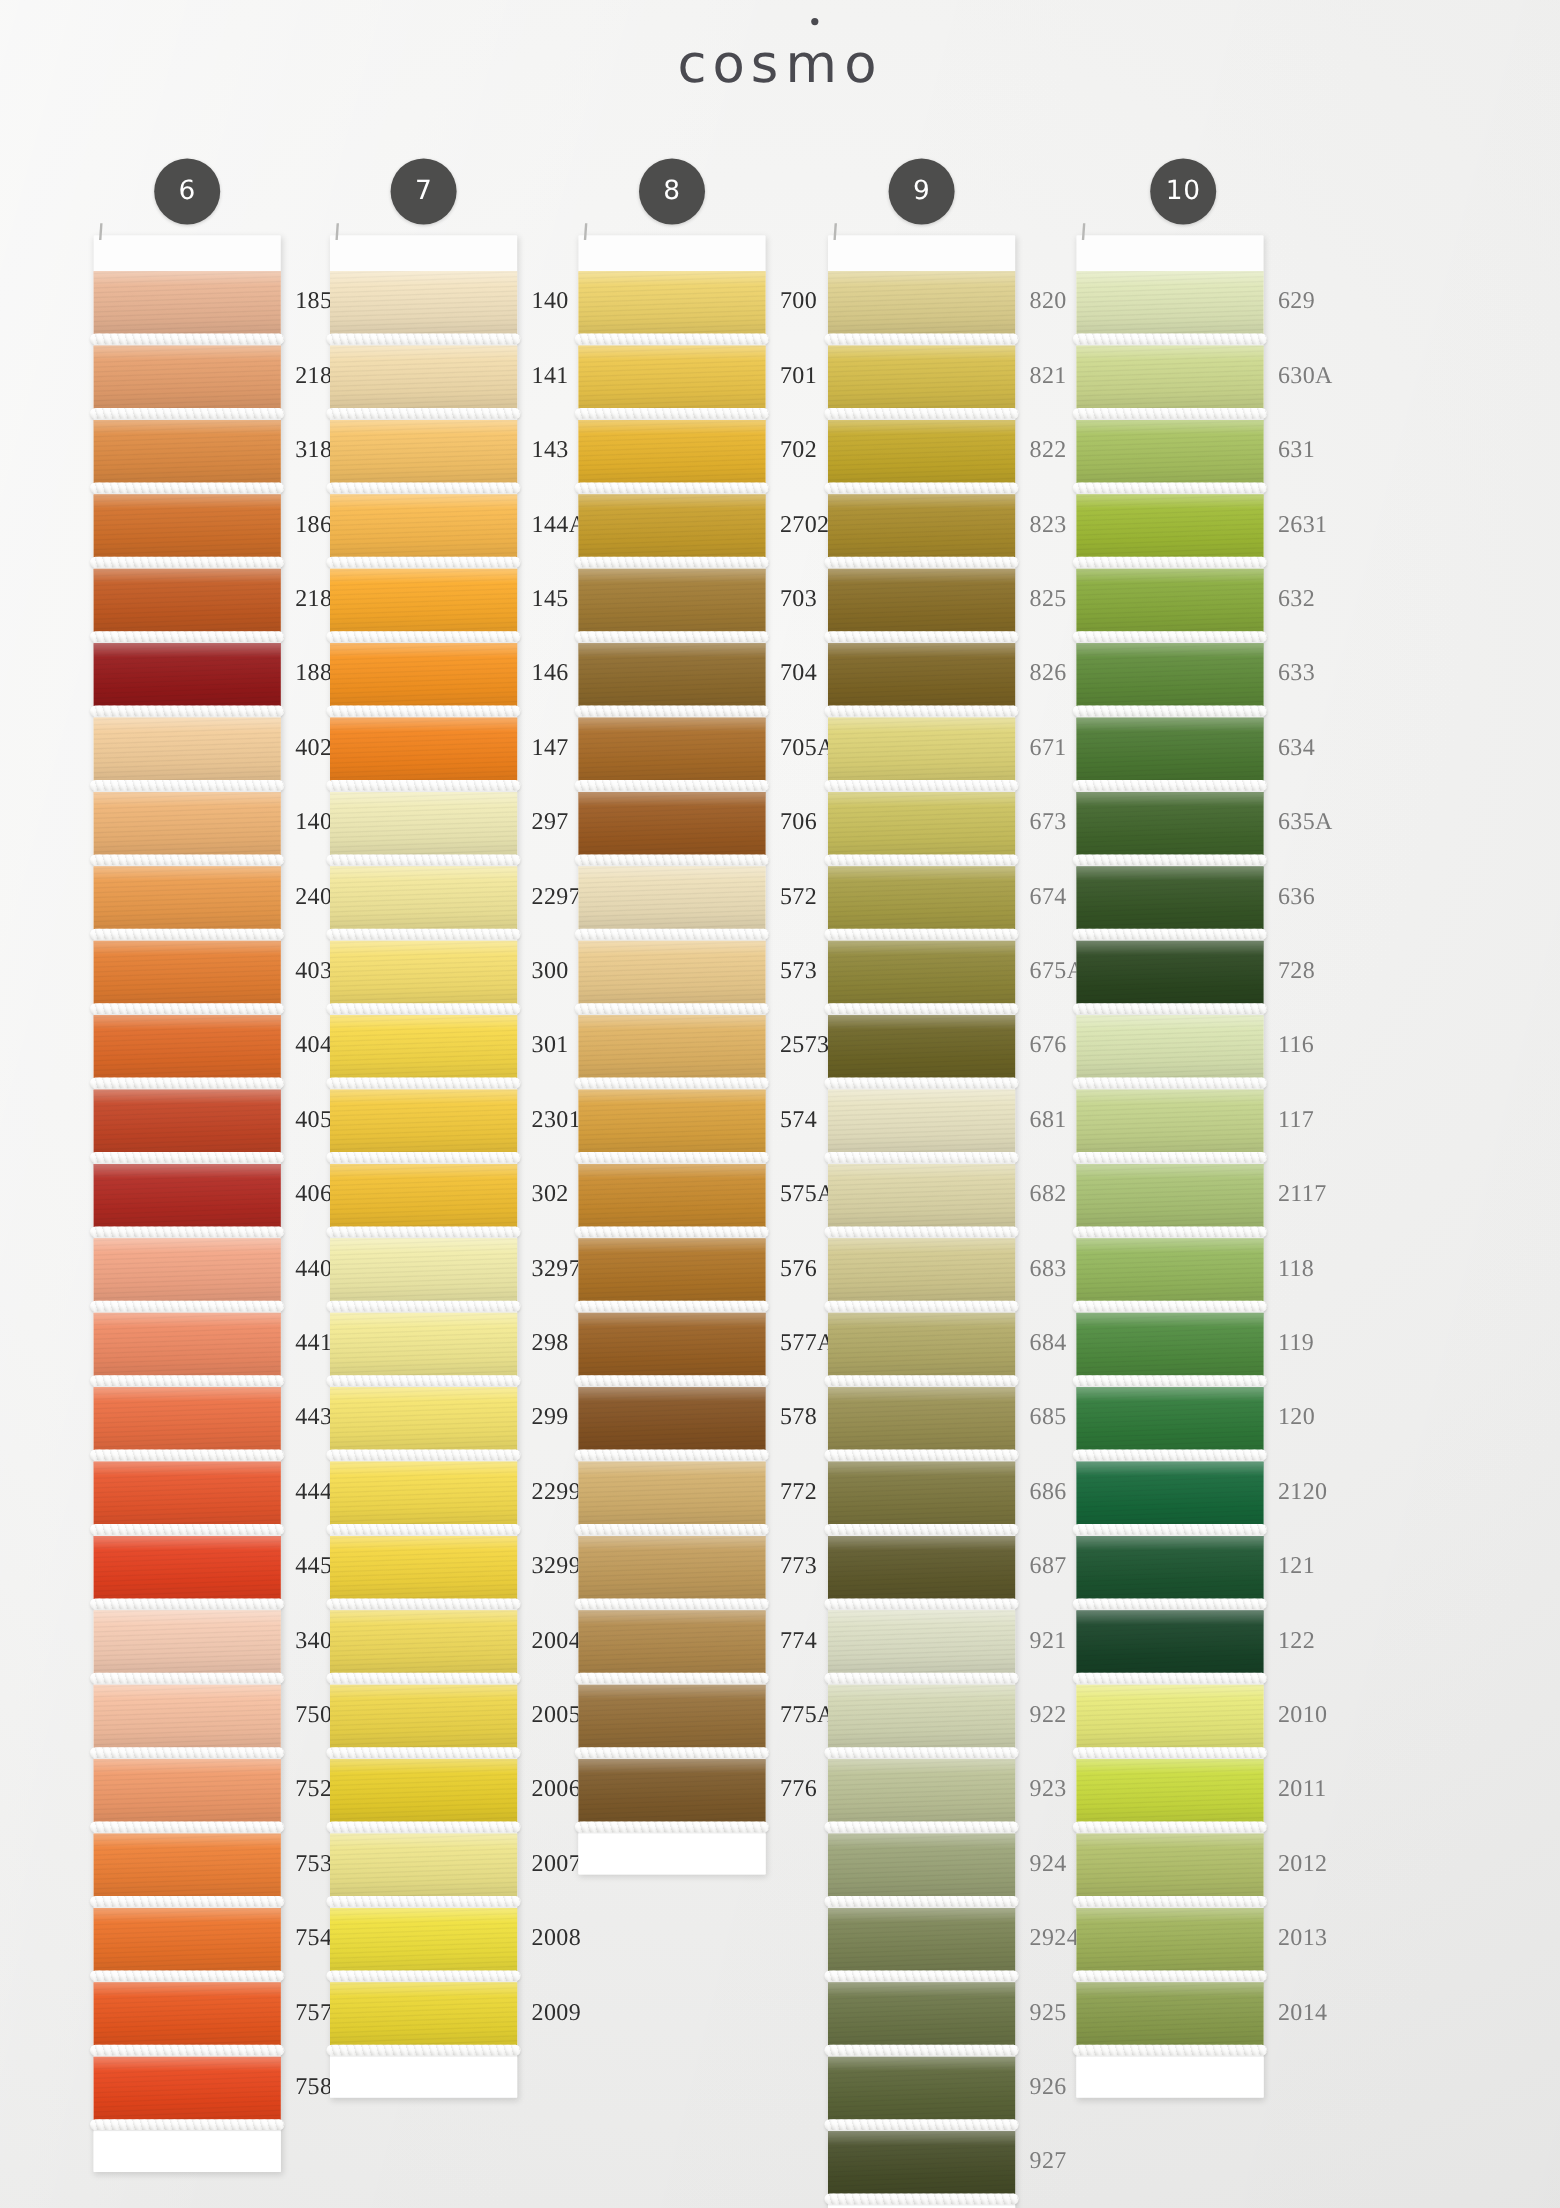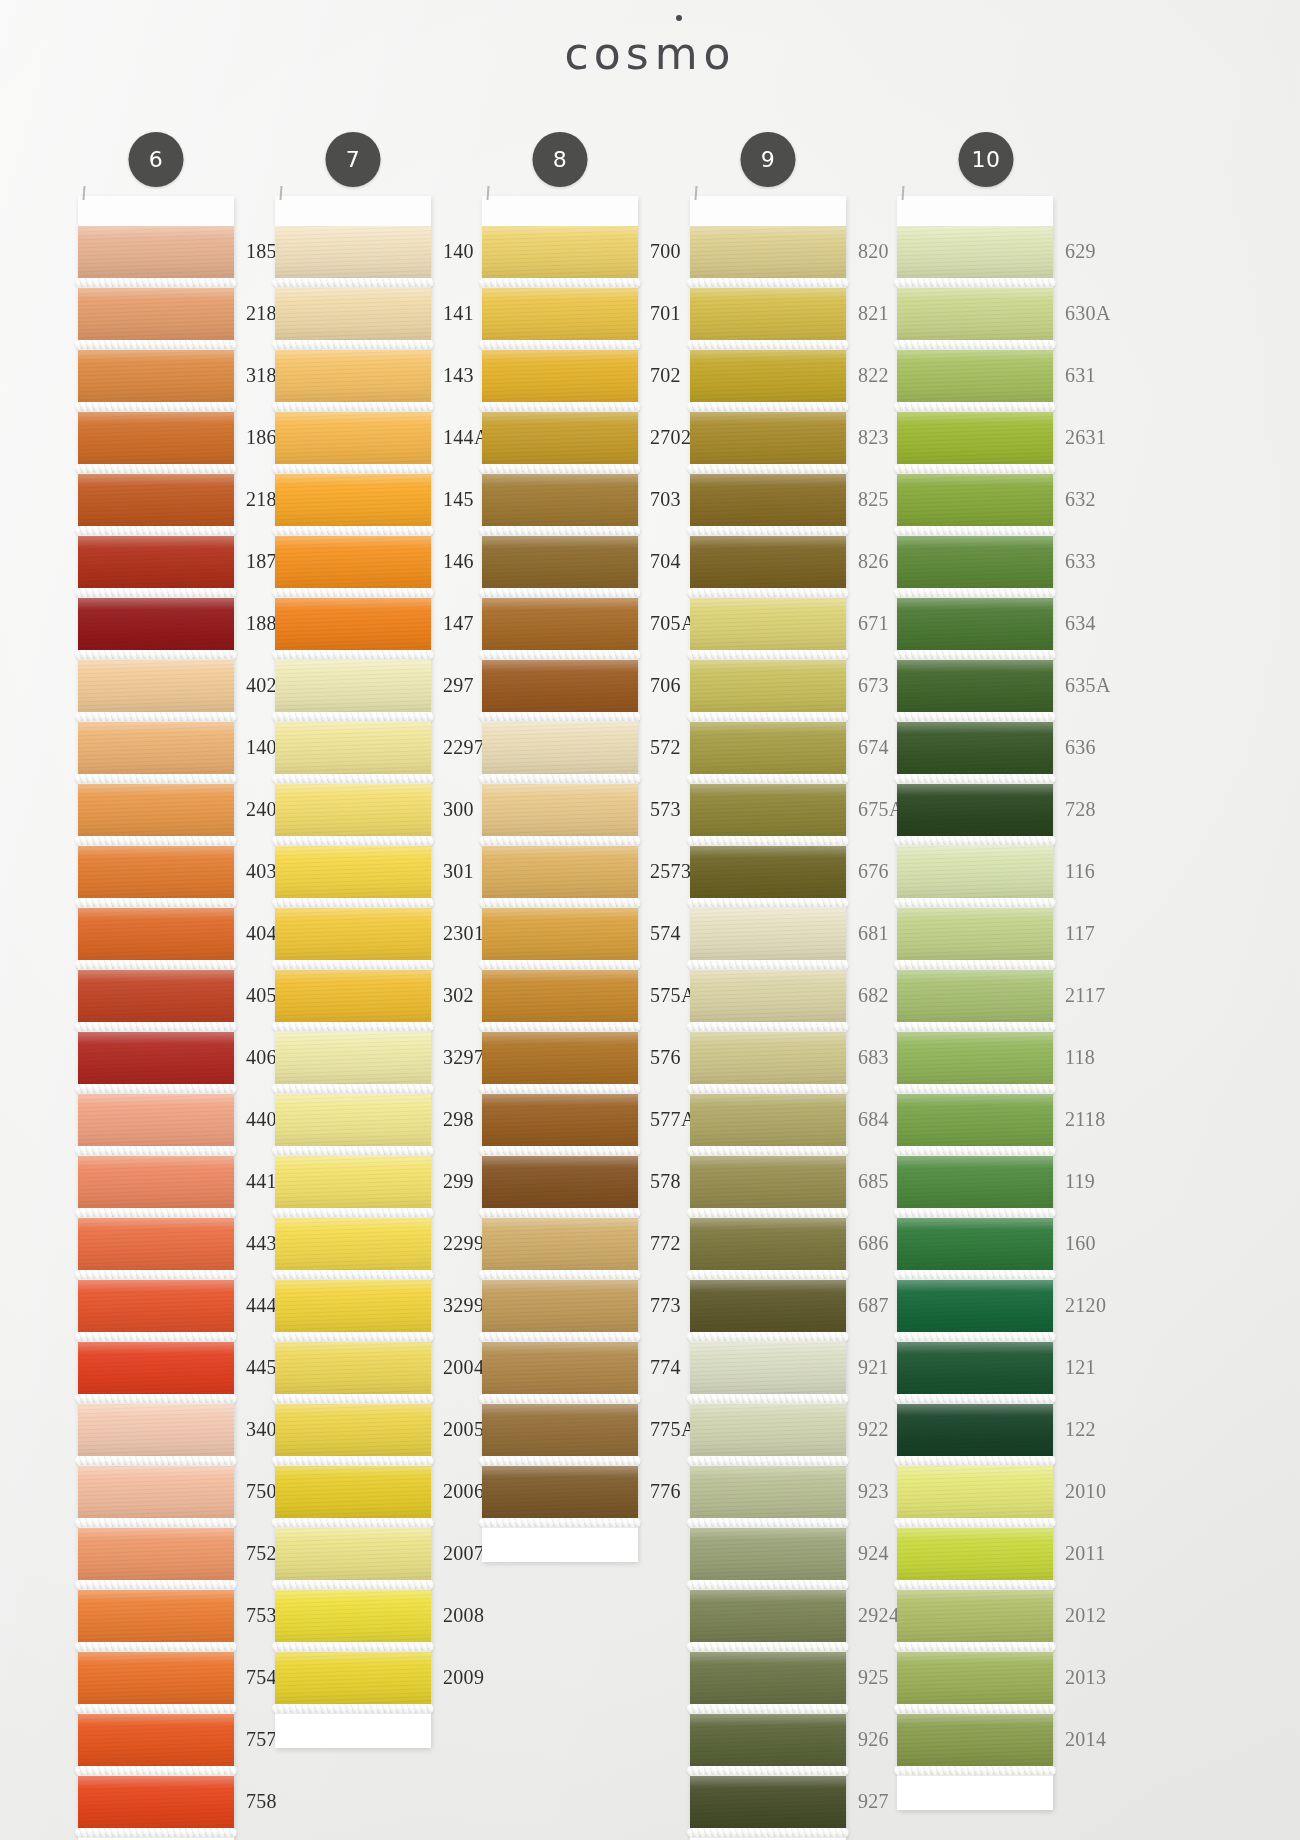--- a/index.html
+++ b/index.html
@@ -173,28 +173,20 @@
         </div>
         <div class="thread-row">
           <div class="thread-band" style="background: rgb(195, 90, 34);">
             <div class="fiber"></div>
             <div class="sheen"></div>
           </div>
           <div class="wrap-thread"></div>
           <div class="code-label dark">2186</div>
         </div>
         <div class="thread-row">
-          <div class="thread-band" style="background: rgb(179, 50, 28);">
-            <div class="fiber"></div>
-            <div class="sheen"></div>
-          </div>
-          <div class="wrap-thread"></div>
-          <div class="code-label dark">187</div>
-        </div>
-        <div class="thread-row">
           <div class="thread-band" style="background: rgb(150, 25, 26);">
             <div class="fiber"></div>
             <div class="sheen"></div>
           </div>
           <div class="wrap-thread"></div>
           <div class="code-label dark">188</div>
         </div>
         <div class="thread-row">
           <div class="thread-band" style="background: rgb(243, 205, 154);">
             <div class="fiber"></div>
@@ -1045,42 +1037,34 @@
         </div>
         <div class="thread-row">
           <div class="thread-band" style="background: rgb(149, 184, 93);">
             <div class="fiber"></div>
             <div class="sheen"></div>
           </div>
           <div class="wrap-thread"></div>
           <div class="code-label gray">118</div>
         </div>
         <div class="thread-row">
-          <div class="thread-band" style="background: rgb(122, 166, 75);">
-            <div class="fiber"></div>
-            <div class="sheen"></div>
-          </div>
-          <div class="wrap-thread"></div>
-          <div class="code-label gray">2118</div>
-        </div>
-        <div class="thread-row">
           <div class="thread-band" style="background: rgb(79, 140, 63);">
             <div class="fiber"></div>
             <div class="sheen"></div>
           </div>
           <div class="wrap-thread"></div>
           <div class="code-label gray">119</div>
         </div>
         <div class="thread-row">
           <div class="thread-band" style="background: rgb(47, 122, 57);">
             <div class="fiber"></div>
             <div class="sheen"></div>
           </div>
           <div class="wrap-thread"></div>
-          <div class="code-label gray">160</div>
+          <div class="code-label gray">120</div>
         </div>
         <div class="thread-row">
           <div class="thread-band" style="background: rgb(22, 105, 58);">
             <div class="fiber"></div>
             <div class="sheen"></div>
           </div>
           <div class="wrap-thread"></div>
           <div class="code-label gray">2120</div>
         </div>
         <div class="thread-row">

